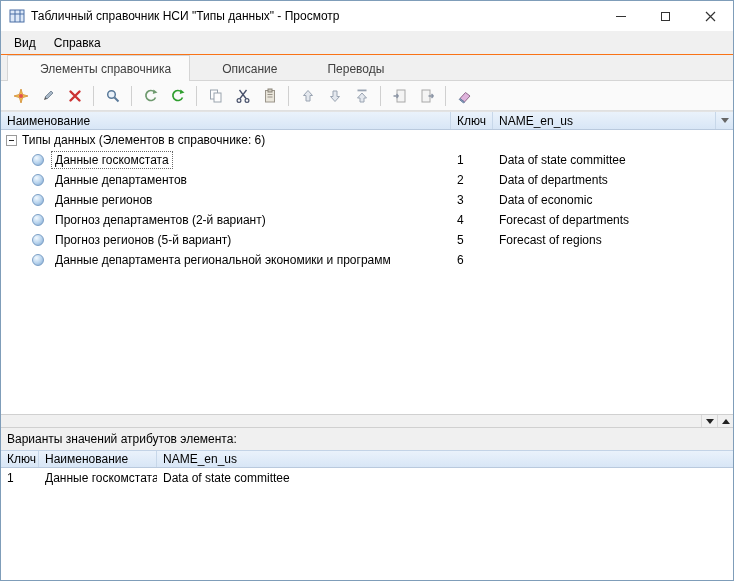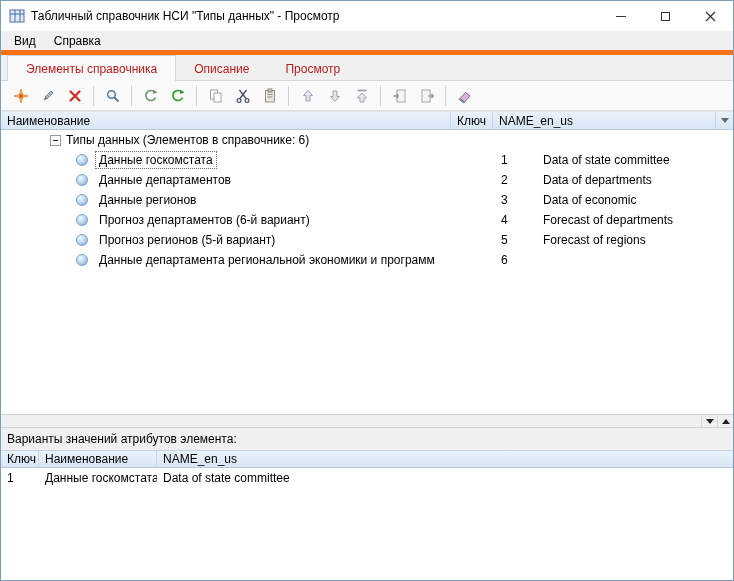--- a/index.html
+++ b/index.html
@@ -17,45 +17,45 @@
   
   .titlebar { height:30px; background:#ffffff; display:flex; align-items:center; flex:0 0 auto; }
   .app-icon { width:16px; height:16px; margin:0 6px 0 8px; flex:0 0 auto; }
   .title-text { flex:1 1 auto; font-size:12px; color:#000; white-space:nowrap; overflow:hidden; }
   .win-btns { display:flex; height:100%; flex:0 0 auto; }
   .win-btn { width:45px; height:100%; display:flex; align-items:center; justify-content:center; }
   .glyph-min { width:10px; height:1px; background:#333; }
   .glyph-max { width:9px; height:9px; border:1px solid #333; }
 
   
-  .menubar { height:24px; background:#f0f0f0; display:flex; align-items:center; padding-left:4px; flex:0 0 auto; border-bottom:5px solid #f97316; }
+  .menubar { height:24px; background:#f0f0f0; display:flex; align-items:center; padding-left:4px; flex:0 0 auto; border-bottom:1px solid #f97316; }
   .menu-item { padding:3px 9px; }
 
   
   .tabstrip { height:26px; background:#f0f0f0; display:flex; align-items:flex-end; padding-left:6px; flex:0 0 auto; position:relative; }
   .tabstrip::after { content:""; position:absolute; left:0; right:0; bottom:0; height:1px; background:#d5d5d5; }
-  .tab { padding:5px 18px 5px 18px; position:relative; color:#b91c1c; }
+  .tab { padding:5px 18px 5px 32px; position:relative; color:#404040; }
   .tab.active { background:#fafafa; border:1px solid #d5d5d5; border-bottom:none; z-index:2; padding-top:6px; }
 
   
   .toolbar { height:30px; background:#fafafa; border-bottom:1px solid #e0e0e0; display:flex; align-items:center; padding-left:6px; flex:0 0 auto; }
   .tb-btn { width:27px; height:24px; display:flex; align-items:center; justify-content:center; border:1px solid transparent; }
   .tb-sep { width:1px; height:20px; background:#d0d0d0; margin:0 5px; }
 
   
   .grid-cols { display:grid; grid-template-columns:450px 42px 1fr 18px; }
   .list-header { height:19px; background:linear-gradient(#eaf2fb,#d8e6f6); border-top:1px solid #e3e3e3; border-bottom:1px solid #b9c9dd; flex:0 0 auto; align-items:center; }
   .hdr-cell { height:100%; display:flex; align-items:center; padding-left:6px; border-right:1px solid #c7d7e9; overflow:hidden; white-space:nowrap; }
   .hdr-cell.last { border-right:none; }
   .hdr-drop { display:flex; align-items:center; justify-content:center; border-left:1px solid #c7d7e9; height:100%; }
   .tri-down { width:0; height:0; border-left:4px solid transparent; border-right:4px solid transparent; border-top:5px solid #666; }
 
   
   .tree-body { height:284px; background:#fff; overflow:hidden; flex:0 0 auto; }
-  .tree-row { height:20px; align-items:center;margin-left:44px; }
+  .tree-row { height:20px; align-items:center; }
   .cell-name { display:flex; align-items:center; padding-left:5px; overflow:hidden; white-space:nowrap; }
   .cell-key, .cell-en { padding-left:6px; overflow:hidden; white-space:nowrap; }
   .expander { width:11px; height:11px; border:1px solid #9a9a9a; background:#fff; position:relative; flex:0 0 auto; margin-right:5px; }
   .expander::before { content:""; position:absolute; left:2px; right:2px; top:4px; height:1px; background:#222; }
   .indent { width:26px; flex:0 0 auto; }
   .sphere { width:12px; height:12px; border-radius:50%; flex:0 0 auto; margin-right:7px;
             background:radial-gradient(circle at 35% 30%, #f2f9ff, #b6d2ec 55%, #86abd3 90%);
             border:1px solid #7da0c6; }
   .item-label { padding:1px 3px; border:1px solid transparent; }
   .item-label.focused { border:1px dotted #6a6a6a; }
@@ -107,21 +107,21 @@
   </div>
 
   <div class="menubar">
     <div class="menu-item">Вид</div>
     <div class="menu-item">Справка</div>
   </div>
 
   <div class="tabstrip">
     <div class="tab active">Элементы справочника</div>
     <div class="tab">Описание</div>
-    <div class="tab">Просмотр</div>
+    <div class="tab">Переводы</div>
   </div>
 
   <div class="toolbar">
     <div class="tb-btn">
       <svg width="16" height="16" viewBox="0 0 16 16">
         <path d="M8 1 L9.6 6.4 L15 8 L9.6 9.6 L8 15 L6.4 9.6 L1 8 L6.4 6.4 Z" fill="#f2c14e" stroke="#d08a2e" stroke-width="0.8"></path>
         <circle cx="8" cy="8" r="2" fill="#e05050"></circle>
       </svg>
     </div>
     <div class="tb-btn">
@@ -263,21 +263,21 @@
           <span class="item-label">Данные регионов</span>
         </div>
       <div class="cell-key">3</div>
       <div class="cell-en">Data of economic</div>
     </div>
 
     <div class="tree-row grid-cols">
       <div class="cell-name">
           <span class="indent"></span>
           <span class="sphere"></span>
-          <span class="item-label">Прогноз департаментов (6-й вариант)</span>
+          <span class="item-label">Прогноз департаментов (2-й вариант)</span>
         </div>
       <div class="cell-key">4</div>
       <div class="cell-en">Forecast of departments</div>
     </div>
 
     <div class="tree-row grid-cols">
       <div class="cell-name">
           <span class="indent"></span>
           <span class="sphere"></span>
           <span class="item-label">Прогноз регионов (5-й вариант)</span>

